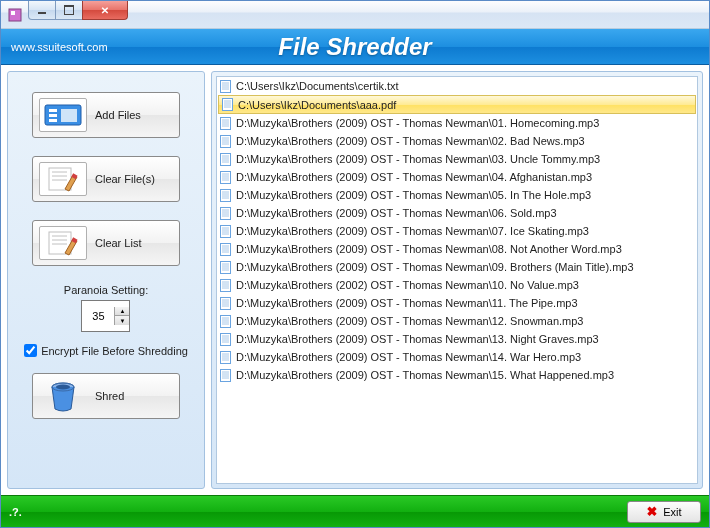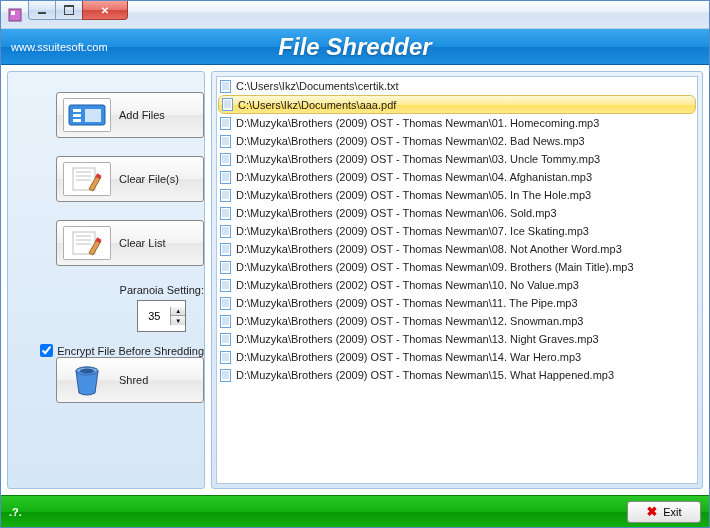--- a/index.html
+++ b/index.html
@@ -18,43 +18,43 @@
 .win-btn.min { border-bottom-left-radius: 4px; }
 .win-btn.close::after { content: "✕"; font-size: 10px; font-weight: bold; }
 
 .header-bar { height: 36px; background: linear-gradient(to bottom, #3aa7ef 0%, #1d8fe0 50%, #0d7ad0 51%, #1d8fe0 100%); display: flex; align-items: center; position: relative; border-bottom: 1px solid #0a5ca0; }
 .header-bar .url { color: #fff; font-size: 11px; padding-left: 10px; }
 .header-bar .app-title { position: absolute; left: 50%; transform: translateX(-50%); color: #fff; font-size: 24px; font-weight: bold; font-style: italic; text-shadow: 0 1px 2px rgba(0,0,0,0.3); }
 
 .content { flex: 1; display: flex; padding: 6px; gap: 6px; background: #fff; }
 
 .panel { background: linear-gradient(to bottom, #eaf3fb 0%, #d5e6f7 100%); border: 1px solid #a3c1e0; border-radius: 3px; }
-.sidebar { width: 198px; display: flex; flex-direction: column; align-items: flex-end; padding-top: 20px; }
+.sidebar { width: 198px; display: flex; flex-direction: column; align-items: center; padding-top: 20px; }
 .main-panel { flex: 1; padding: 4px; }
 
 .action-btn { width: 148px; height: 46px; background: linear-gradient(to bottom, #ffffff 0%, #f2f2f2 50%, #e7e7e7 51%, #f5f5f5 100%); border: 1px solid #8a8a8a; border-radius: 3px; display: flex; align-items: center; margin-bottom: 18px; cursor: pointer; }
 .action-btn .btn-icon { width: 48px; height: 34px; margin: 0 8px 0 6px; display: flex; align-items: center; justify-content: center; background: #fff; border: 1px solid #b0b0b0; border-radius: 2px; }
 .action-btn .btn-label { font-size: 11px; color: #222; }
 
 .paranoia-row { text-align: center; margin-bottom: 12px; }
 .paranoia-label { font-size: 11px; color: #222; display: block; margin-bottom: 4px; }
 .spinner { display: inline-flex; align-items: center; border: 1px solid #7a7a7a; background: #fff; height: 32px; }
 .spinner .spin-val { width: 32px; text-align: center; font-size: 11px; padding: 2px 0; }
 .spinner .spin-btns { display: flex; flex-direction: column; border-left: 1px solid #a0a0a0; }
 .spinner .spin-btns div { width: 14px; height: 9px; background: linear-gradient(to bottom,#f5f5f5,#ddd); font-size: 6px; display: flex; align-items: center; justify-content: center; cursor: pointer; }
 .spinner .spin-btns div:first-child { border-bottom:1px solid #a0a0a0; }
 
-.checkbox-row { display: flex; align-items: center; gap: 4px; font-size: 11px; color: #222; }
+.checkbox-row { display: flex; align-items: center; gap: 4px; font-size: 11px; color: #222; margin-bottom: 16px; }
 .checkbox-row input { width: 13px; height: 13px; }
 
 .shred-btn .btn-icon { background: transparent; border: none; }
 
 .file-list { background: #fff; border: 1px solid #b0c8e0; height: 100%; overflow: hidden; }
 .file-row { display: flex; align-items: center; height: 18px; padding-left: 2px; font-size: 11px; color: #222; white-space: nowrap; overflow: hidden; }
-.file-row.selected { background: linear-gradient(to bottom, #fff8d8 0%, #ffeb95 50%, #ffe162 51%, #ffe88a 100%); border: 1px solid #d8c05a; border-radius: 6px; height: 19px; margin: 0 1px; }
+.file-row.selected { background: linear-gradient(to bottom, #fff8d8 0%, #ffeb95 50%, #ffe162 51%, #ffe88a 100%); border: 1px solid #d8c05a; border-radius: 0; height: 19px; margin: 0 1px; }
 .file-row .row-icon { width: 13px; height: 13px; margin-right: 4px; flex-shrink: 0; }
 
 .footer { height: 32px; background: linear-gradient(to bottom, #2ac926 0%, #12b010 50%, #079805 51%, #12b010 100%); display: flex; align-items: center; padding: 0 8px; border-top: 1px solid #0a7a08; }
 .footer .help { color: #fff; font-size: 11px; font-weight: bold; flex: 1; }
 .exit-btn { width: 74px; height: 22px; background: linear-gradient(to bottom,#fdfdfd,#e4e4e4); border: 1px solid #888; border-radius: 3px; display: flex; align-items: center; justify-content: center; gap: 6px; font-size: 11px; cursor: pointer; }
 .exit-btn .x-icon { color: #d00; font-weight: bold; font-size: 13px; }
 </style>
 </head>
 <body>
 

